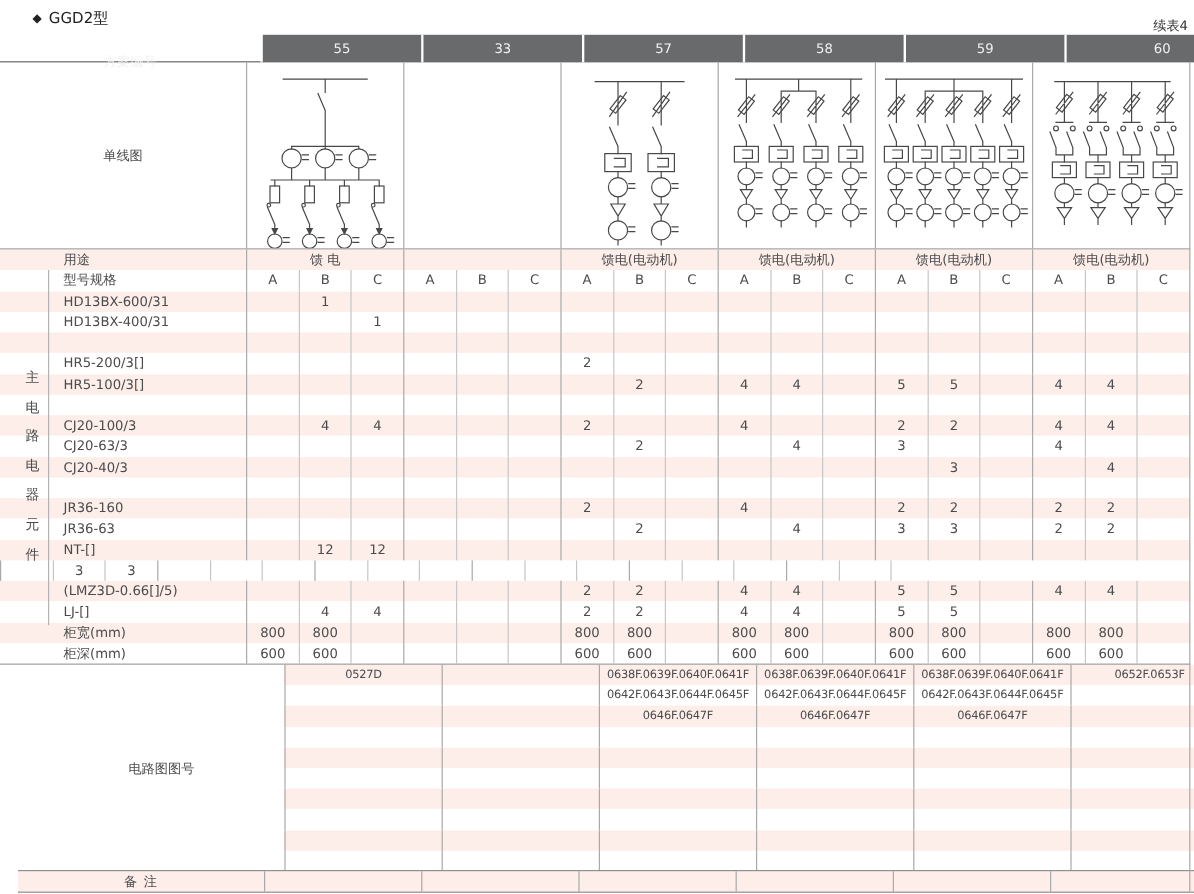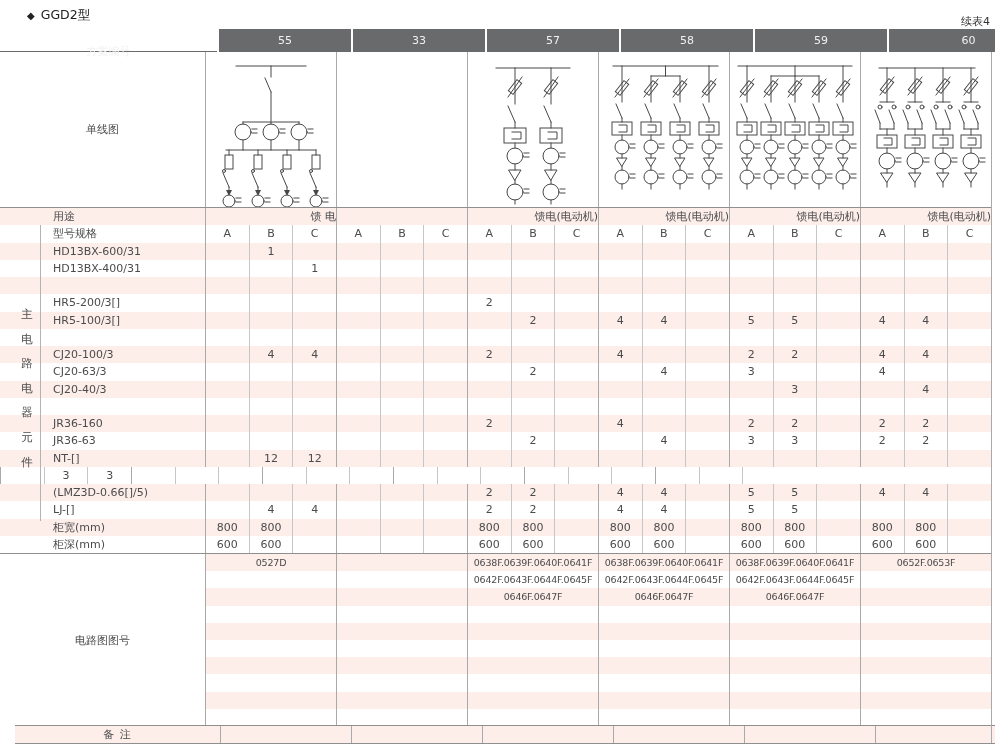--- a/index.html
+++ b/index.html
@@ -21,27 +21,27 @@
   .dlabel{width:205px;display:flex;align-items:center;justify-content:center;font-size:11px;}
   .dcell{width:131px;box-sizing:border-box;border-left:1px solid #a9a9a9;}
   .dcell svg{display:block;}
   .dcell svg path,.dcell svg rect,.dcell svg circle{stroke:#48484a;fill:none;stroke-width:1px;stroke-linecap:square;}
   .dcell svg path.f{fill:#48484a;stroke:none;}
   
   .rows{position:absolute;top:207px;left:0;width:992px;border-top:1px solid #8f8f8f;border-bottom:1px solid #8f8f8f;}
   .row{display:flex;height:17.25px;line-height:17.25px;}
   .stripe{background:#fdeee9;}
   .rlabel{width:205px;box-sizing:border-box;padding-left:53px;font-size:11px;white-space:nowrap;overflow:hidden;}
-  .wcell{width:131px;box-sizing:border-box;border-left:1px solid #a9a9a9;text-align:right;font-size:11px;}
+  .wcell{width:131px;box-sizing:border-box;border-left:1px solid #a9a9a9;text-align:center;font-size:11px;}
   .vc{width:43.667px;box-sizing:border-box;text-align:center;font-size:11px;}
   .vc.g{border-left:1px solid #a9a9a9;}
   .vc.s{border-left:1px solid #c6c6c6;}
   
   .circ{position:absolute;top:554px;left:0;display:flex;}
-  .clabel{width:205px;height:172px;display:flex;align-items:center;justify-content:center;font-size:11px;background:#fff;}
+  .clabel{width:205px;height:172px;display:flex;align-items:center;justify-content:center;font-size:11px;background:#fff;padding-left:32px;}
   .clines{display:flex;flex-direction:column;}
   .cline{display:flex;height:17.2px;line-height:17.2px;}
   .ccell{width:131px;box-sizing:border-box;border-left:1px solid #a9a9a9;text-align:center;
          font-size:9.5px;letter-spacing:-0.2px;white-space:nowrap;overflow:hidden;}
   
   .remarks{position:absolute;top:725px;left:0;width:992px;height:17px;line-height:17px;display:flex;
            background:#fdeee9;border-top:1px solid #8f8f8f;border-bottom:1px solid #8f8f8f;margin-left:15px;}
   .remlabel{width:205px;text-align:center;font-size:11px;letter-spacing:1px;}
   .remcell{width:131px;box-sizing:border-box;border-left:1px solid #a9a9a9;}
   

